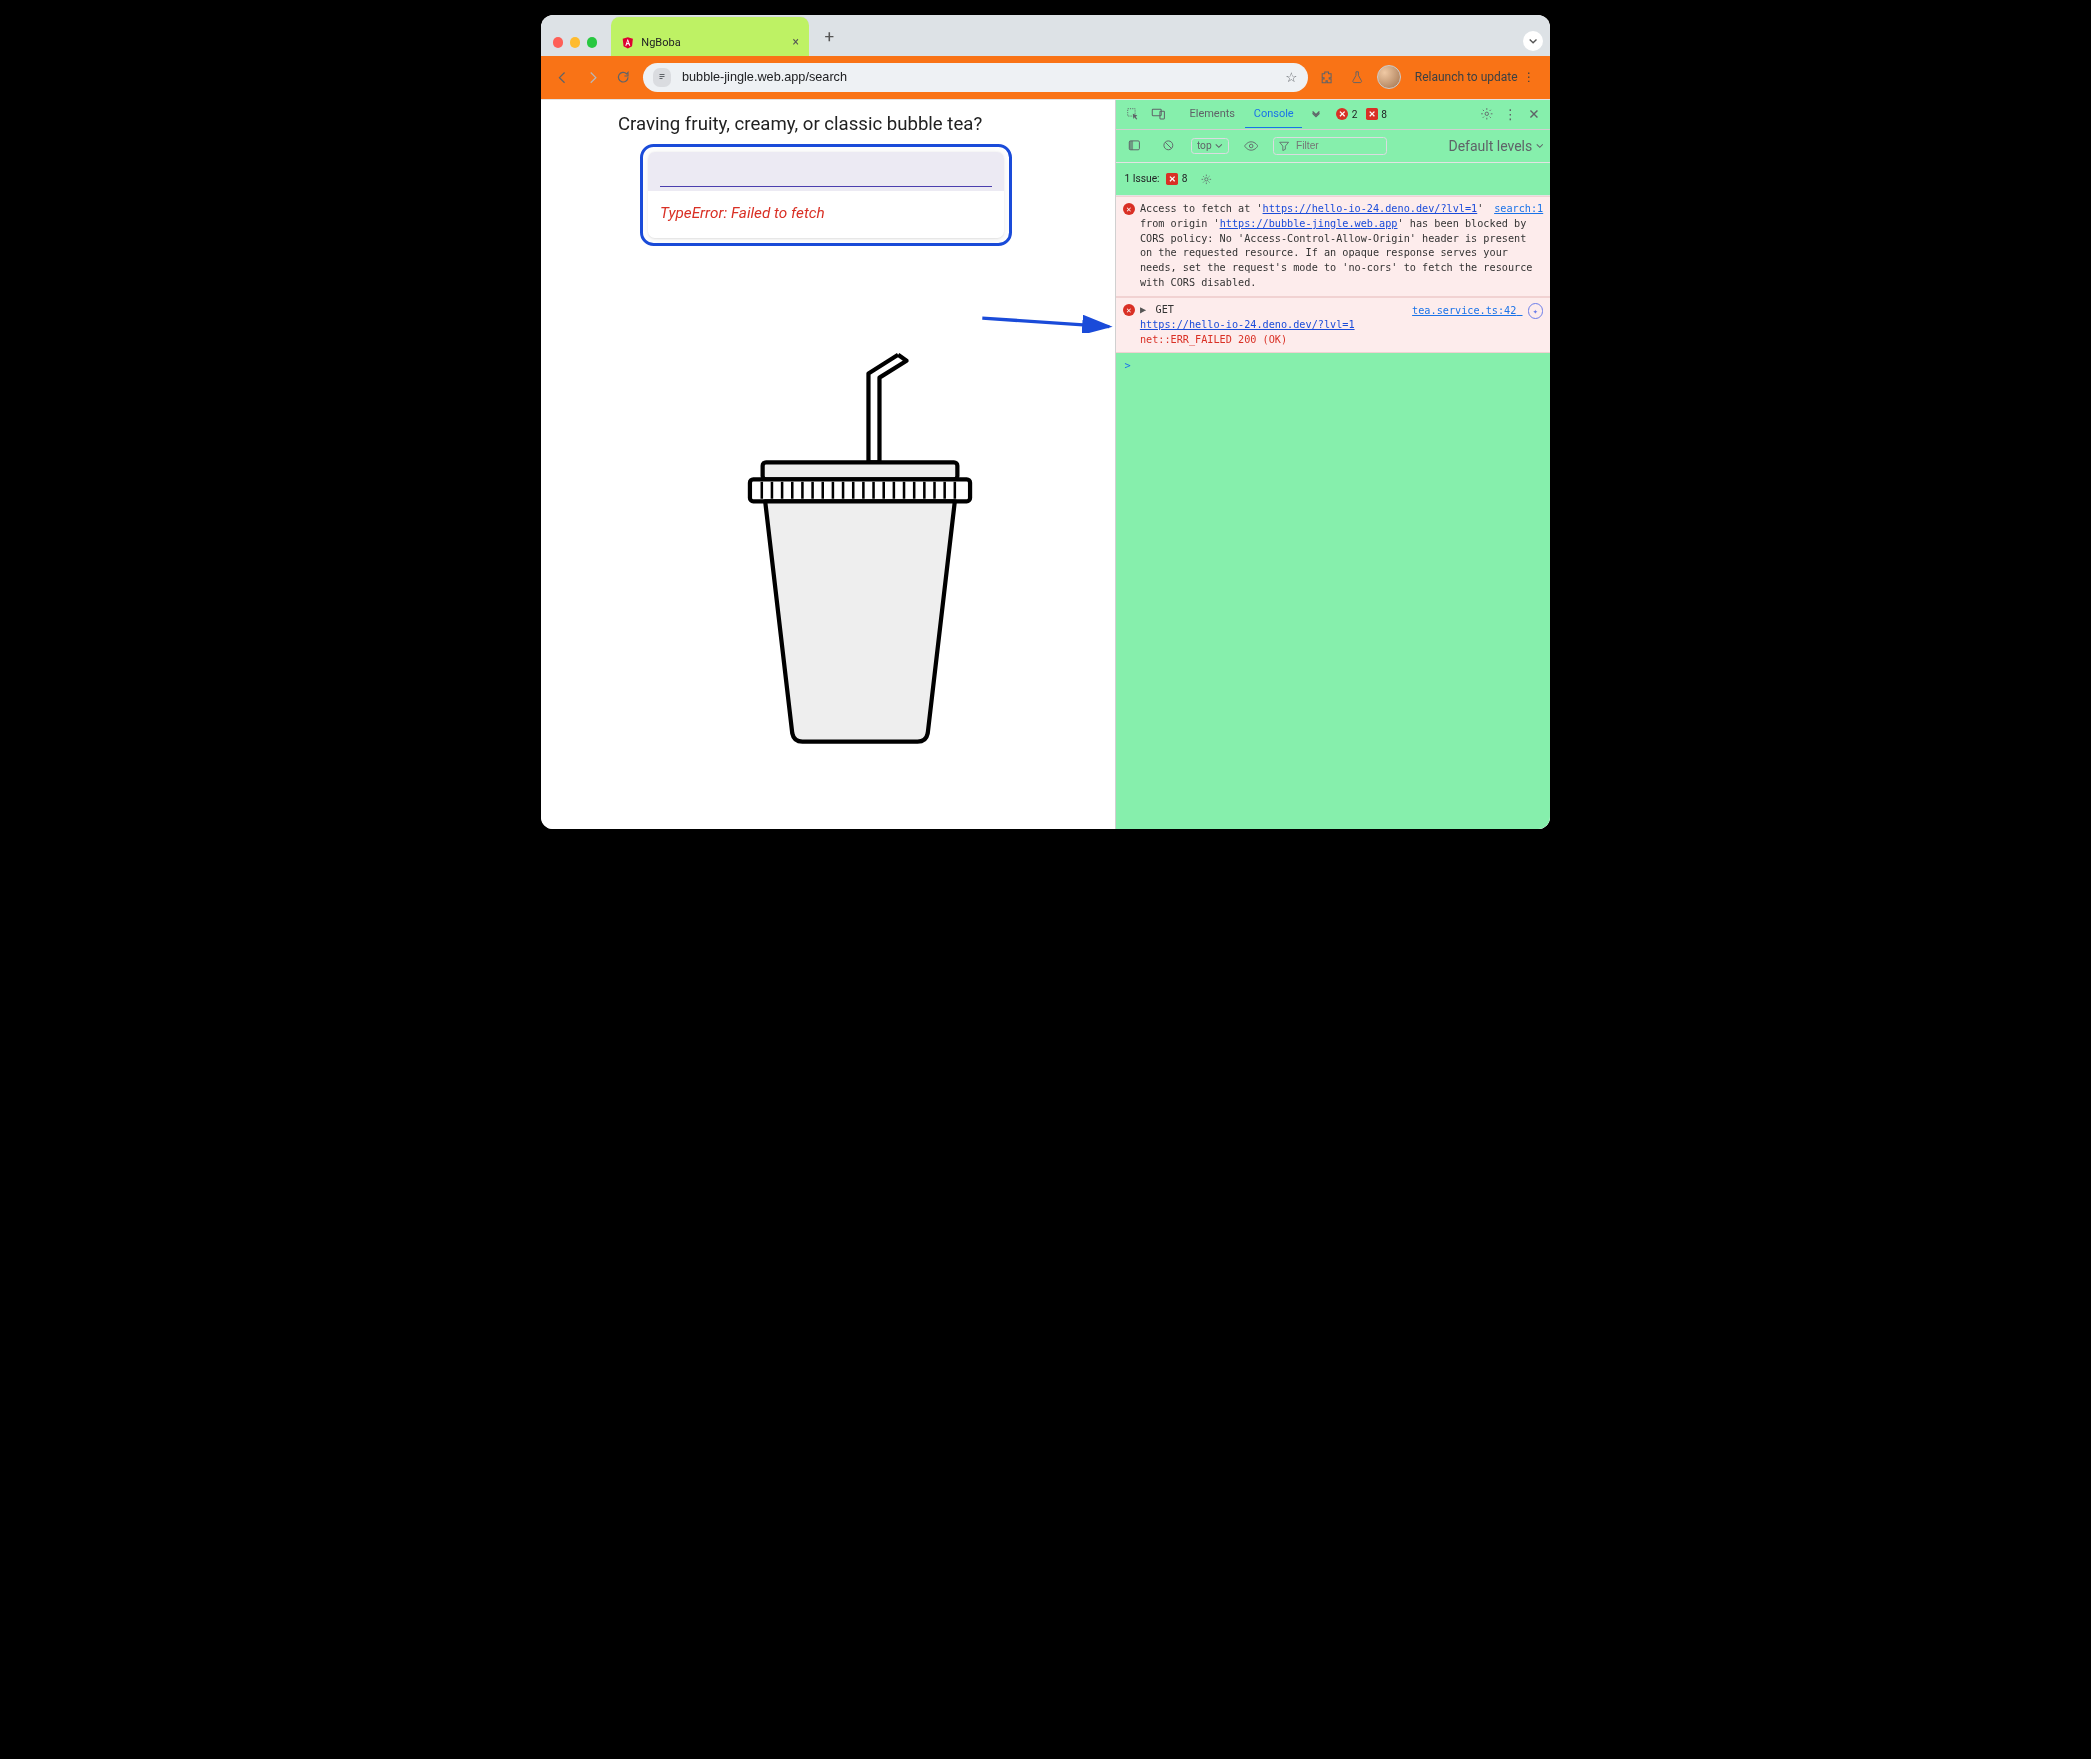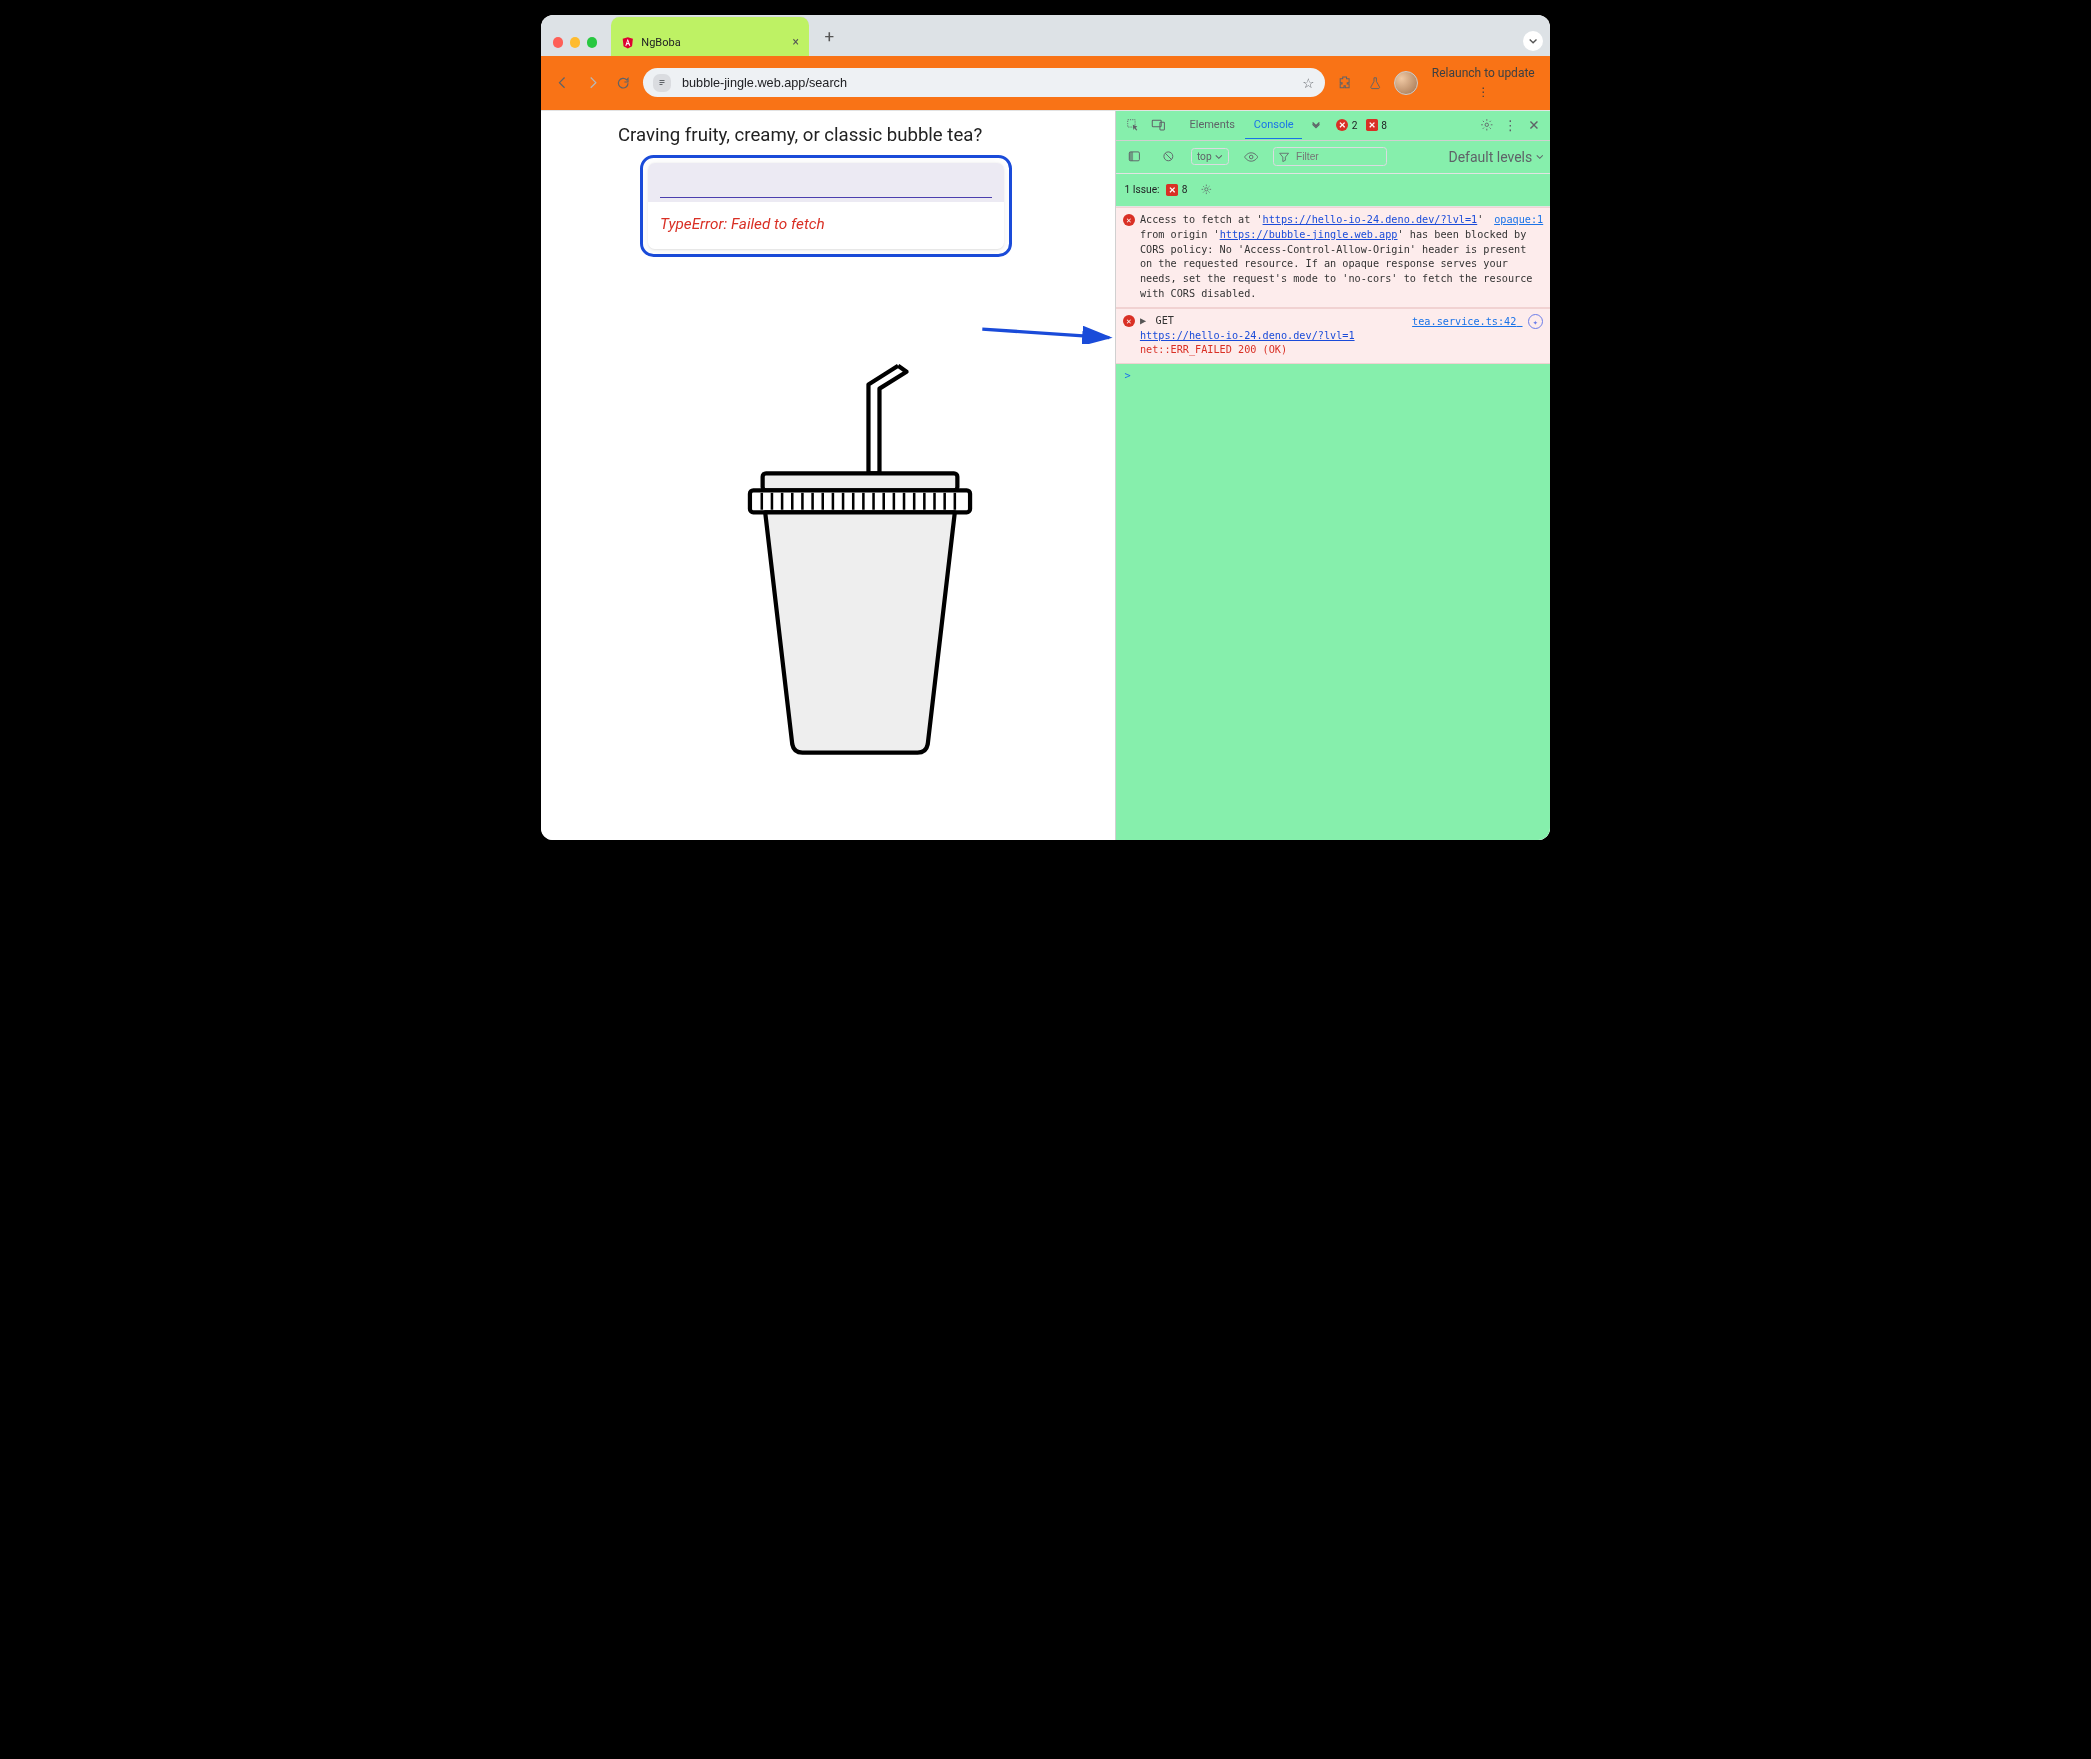--- a/index.html
+++ b/index.html
@@ -60,21 +60,21 @@
   flex:1; display:flex; align-items:center; gap:8.5px;
   background:#eef1f4; border-radius:17px;
   height:29px; padding:0 10.2px;
 }
 .urlbar .site-badge { width:18.6px;height:18.6px;display:flex;align-items:center;justify-content:center;background:#dadce0;border-radius:6.8px;color:#5f6368;font-size:9.3px;}
 .urlbar input { flex:1;border:none;background:transparent;font-size:12.7px;color:#202124;outline:none; }
 .urlbar input::placeholder{color:#80868b;}
 .urlbar .star { color:#5f6368; font-size:13.6px; cursor:pointer; }
 .tool-icon { width:22px;height:22px;display:flex;align-items:center;justify-content:center;color:#5f6368;cursor:pointer;border-radius:50%; }
 .avatar { width:22px;height:22px;border-radius:50%;background:radial-gradient(circle at 30% 30%,#f0c9a4,#a0724e);cursor:pointer; border:0.8px solid #ccc;}
-.relaunch { display:flex;align-items:center;gap:5.1px;padding:3.4px 5.1px;border-radius:3.4px;cursor:pointer;color:#3c4043;font-size:12px;flex-direction:column;}
+.relaunch { display:flex;align-items:center;gap:5.1px;padding:3.4px 5.1px;border-radius:3.4px;cursor:pointer;color:#3c4043;font-size:12px;}
 
 
 .viewport { display:flex; height:729px; background:#fff; }
 .page-side { flex:1.02; position:relative; overflow:hidden; }
 .page-inner{ padding:12px 13.6px 13.6px 59px;margin-left:18px; }
 
 .page-heading { font-size:18.6px; font-weight:400; color:#222; margin:1.7px 0 8.5px 0; }
 
 .search-card-frame {
   border:3.4px solid #1a4bd9; border-radius:13.6px;
@@ -391,21 +391,21 @@
               <path d="M12 3v3M12 18v3M3 12h3M18 12h3M6 6l2 2M16 16l2 2M18 6l-2 2M8 16l-2 2" stroke="currentColor" stroke-width="1.5"></path>
             </svg>
         </div>
       </div>
 
       <div class="dt-log">
 
         <div class="log-entry">
           <span class="icon"><span class="dt-err-icon">✕</span></span>
           <span class="body">
-            <span class="src">opaque:1</span>
+            <span class="src">search:1</span>
             <span>Access to fetch at '</span><a class="urllink">https://hello-io-24.deno.dev/?lvl=1</a><span>' from origin '</span><a class="urllink">https://bubble-jingle.web.app</a><span>' has been blocked by CORS policy: No 'Access-Control-Allow-Origin' header is present on the requested resource. If an opaque response serves your needs, set the request's mode to 'no-cors' to fetch the resource with CORS disabled.</span>
           </span>
         </div>
 
         <div class="log-entry">
           <span class="icon"><span class="dt-err-icon">✕</span></span>
           <span class="body">
             <span class="src">
               <span>tea.service.ts:42</span>
               <span class="ai-dot">✦</span>

